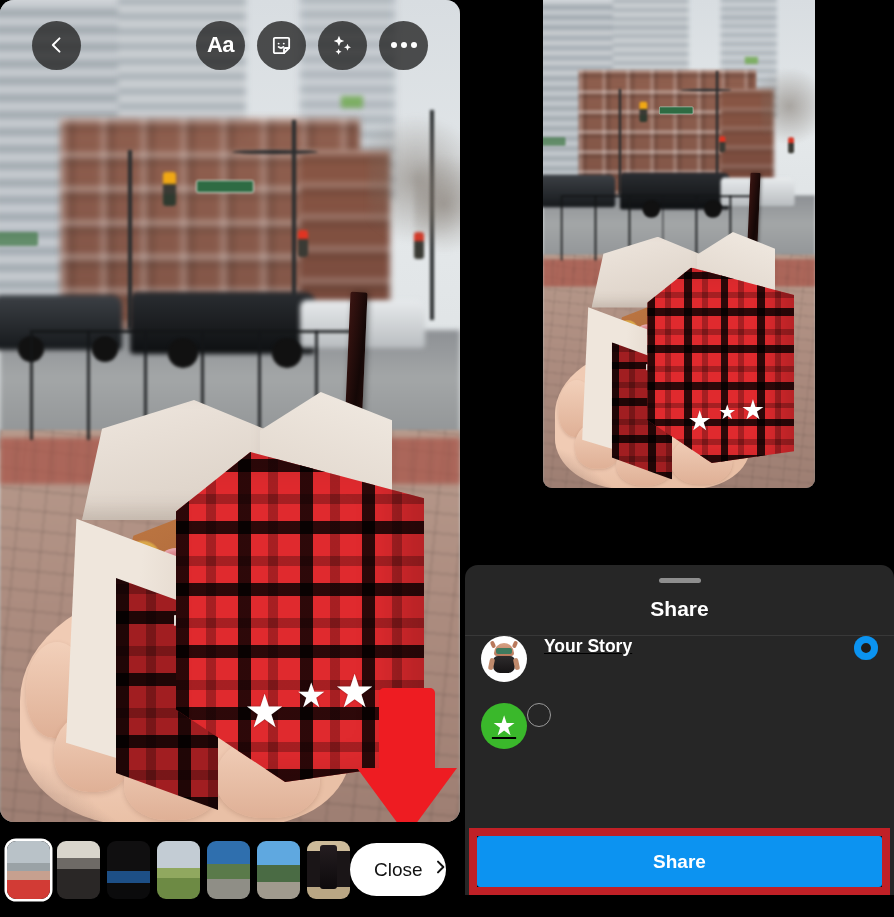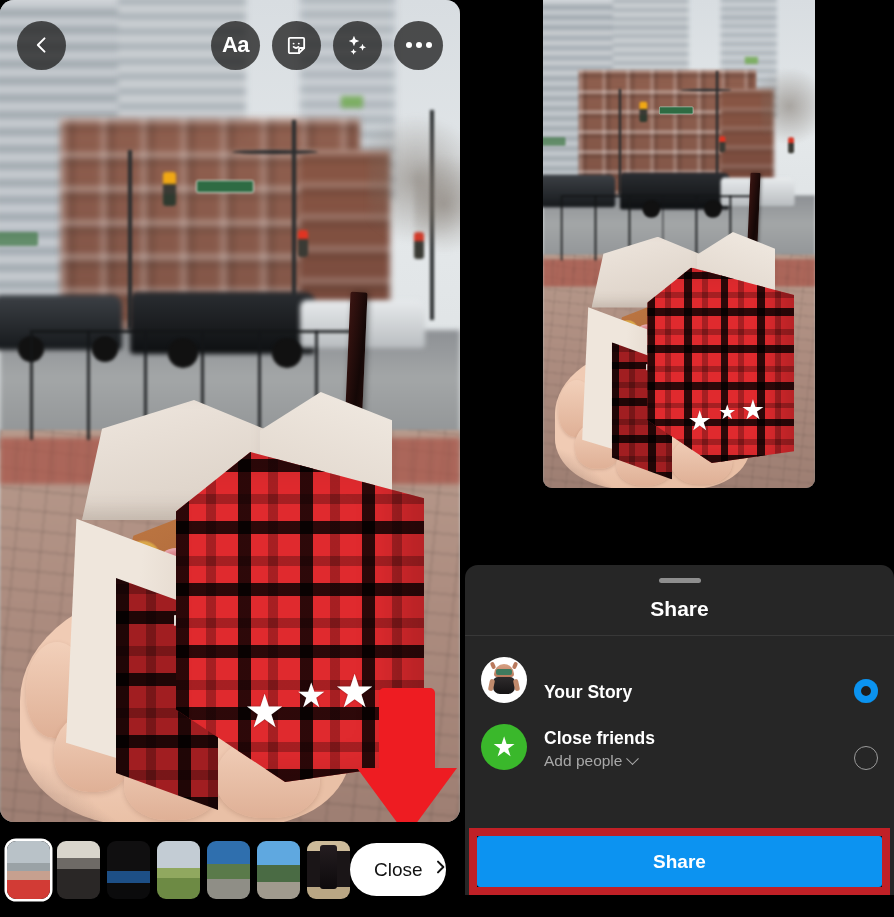--- a/index.html
+++ b/index.html
@@ -189,21 +189,21 @@
     box-shadow:2px 0 6px rgba(0,0,0,.4);
   }
   .star{
     position:absolute; color:#fff; font-size:46px; line-height:1;
     text-shadow:0 0 2px rgba(0,0,0,.35);
   }
 
   
   #top-toolbar{
     position:absolute; left:0; top:0; width:460px; height:90px;
-    display:flex; align-items:center; padding:0 17px; z-index:6;
+    display:flex; align-items:center; padding:0 32px; z-index:6;
   }
   .circ-btn{
     width:49px; height:49px; border-radius:50%;
     background:rgba(38,38,38,.80);
     display:flex; align-items:center; justify-content:center;
     color:#fff; flex:0 0 auto; cursor:pointer;
   }
   .circ-btn svg{ display:block; }
   #toolbar-right{ margin-left:auto; display:flex; gap:12px; }
   .aa-label{ font-size:22px; font-weight:700; letter-spacing:-.5px; }
@@ -282,22 +282,23 @@
   #drag-handle{
     width:42px; height:5px; border-radius:3px; background:#8e8e8e;
     margin:13px auto 0;
   }
   #share-title{
     text-align:center; color:#fff; font-size:21px; font-weight:700;
     margin-top:14px; padding-bottom:14px;
     border-bottom:1px solid #383838;
   }
   .share-row{
-    display:flex; align-items:flex-end; height:67px; padding:0 16px;
+    display:flex; align-items:flex-start; height:67px; padding:0 16px;
     cursor:pointer;
+    text-decoration:underline;
   }
   .row-avatar{
     width:46px; height:46px; border-radius:50%; flex:0 0 auto;
     display:flex; align-items:center; justify-content:center;
     overflow:hidden; position:relative;
   }
   .avatar-white{ background:#fff; }
   .robot{ position:relative; width:30px; height:32px; }
   .robot .r-head{
     position:absolute; left:5px; top:0; width:20px; height:13px;
@@ -584,27 +585,20 @@
       <div class="row-text">
         <div class="row-title">Your Story</div>
       </div>
       <div class="radio on"></div>
     </div>
 
     <div class="share-row">
       <div class="row-avatar avatar-green">
         <span class="star-glyph">★</span>
       </div>
-      <div class="row-text">
-        <div class="row-title">Close friends</div>
-        <div class="row-sub">
-          <span>Add people</span>
-          <span class="chev-down"></span>
-        </div>
-      </div>
       <div class="radio off"></div>
     </div>
 
   </div>
 
   <div id="share-cta-wrap">
     <div id="share-button">Share</div>
   </div>
 </div>
 

